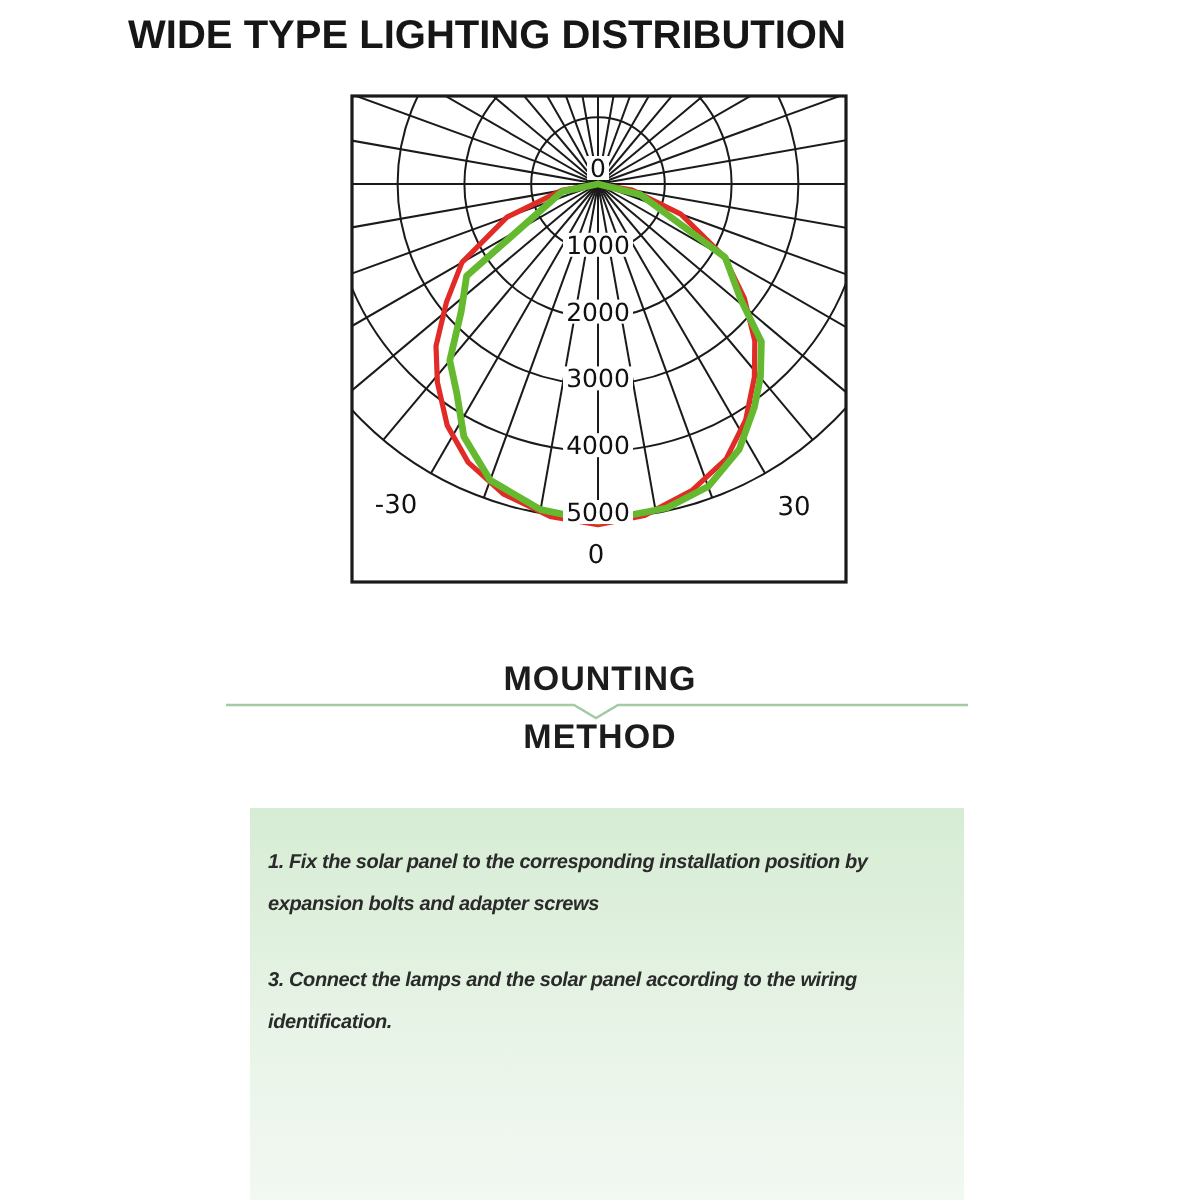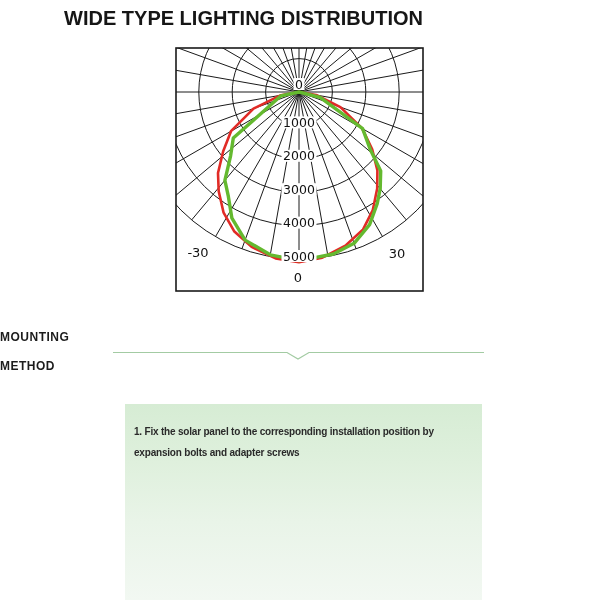--- a/index.html
+++ b/index.html
@@ -9,31 +9,32 @@
     font-family:"Liberation Sans", sans-serif;
   }
   .page-title{
     position:absolute;top:7px;left:0;width:487px;
     text-align:center;
     font-size:20px;font-weight:bold;color:#161616;
     letter-spacing:0px;
   }
   #chart-svg{position:absolute;left:0;top:0;pointer-events:none;}
   .mounting-title{
-    position:absolute;left:0;width:600px;text-align:left;
-    font-size:12px;font-weight:bold;color:#1c1c1c;letter-spacing:0.5px;
+    position:absolute;left:0;width:600px;text-align:center;
+    font-size:17px;font-weight:bold;color:#1c1c1c;letter-spacing:0.5px;
   }
   .mounting-title.line1{top:330px;}
   .mounting-title.line2{top:359px;}
   #divider-svg{position:absolute;left:110px;top:346px;}
   .steps-box{
     position:absolute;left:125px;top:404px;width:357px;height:196px;
     background:linear-gradient(180deg,#d6ecd4 0%,#dff0dd 30%,#e9f4e8 60%,#f2f8f2 100%);
     box-sizing:border-box;
     padding:17px 10px 0 9px;
+    font-style:italic;
   }
   .step{
     margin:0 0 17px 0;
     font-size:10px;font-weight:700;color:#2a2a2a;
     letter-spacing:-0.2px;line-height:21px;
     max-width:338px;
   }
 </style>
 </head>
 <body>
@@ -112,13 +113,14 @@
 <div class="mounting-title line1">MOUNTING</div>
 
 <svg id="divider-svg" width="380" height="16">
   <polyline id="divider-line" points="3,6.5 177,6.5 188,13 199,6.5 374,6.5" fill="none" stroke-width="1.2" stroke="#a3cba3"></polyline>
 </svg>
 
 <div class="mounting-title line2">METHOD</div>
 
 <div class="steps-box">
   <p class="step">1. Fix the solar panel to the corresponding installation position by expansion bolts and adapter screws</p>
+  <p class="step">3. Connect the lamps and the solar panel according to the wiring identification.</p>
 </div>
 
 </body></html>

